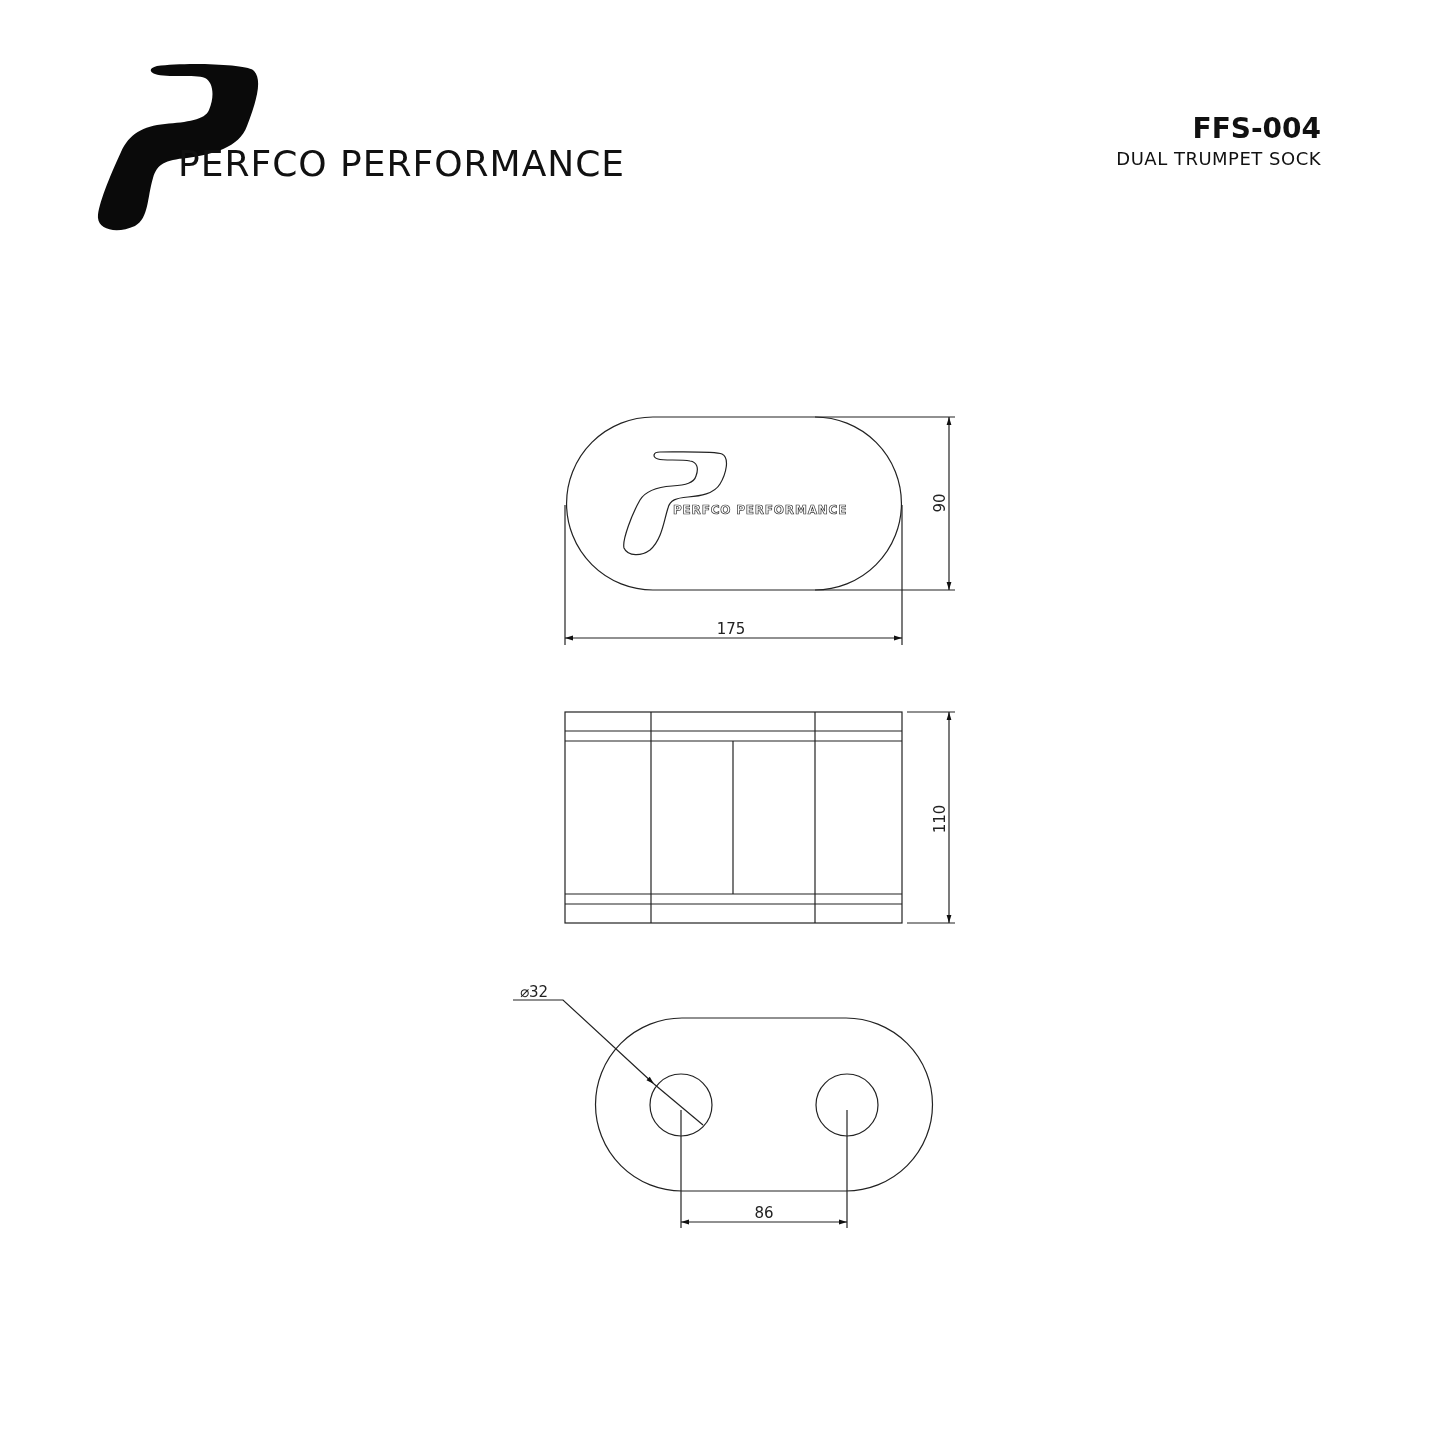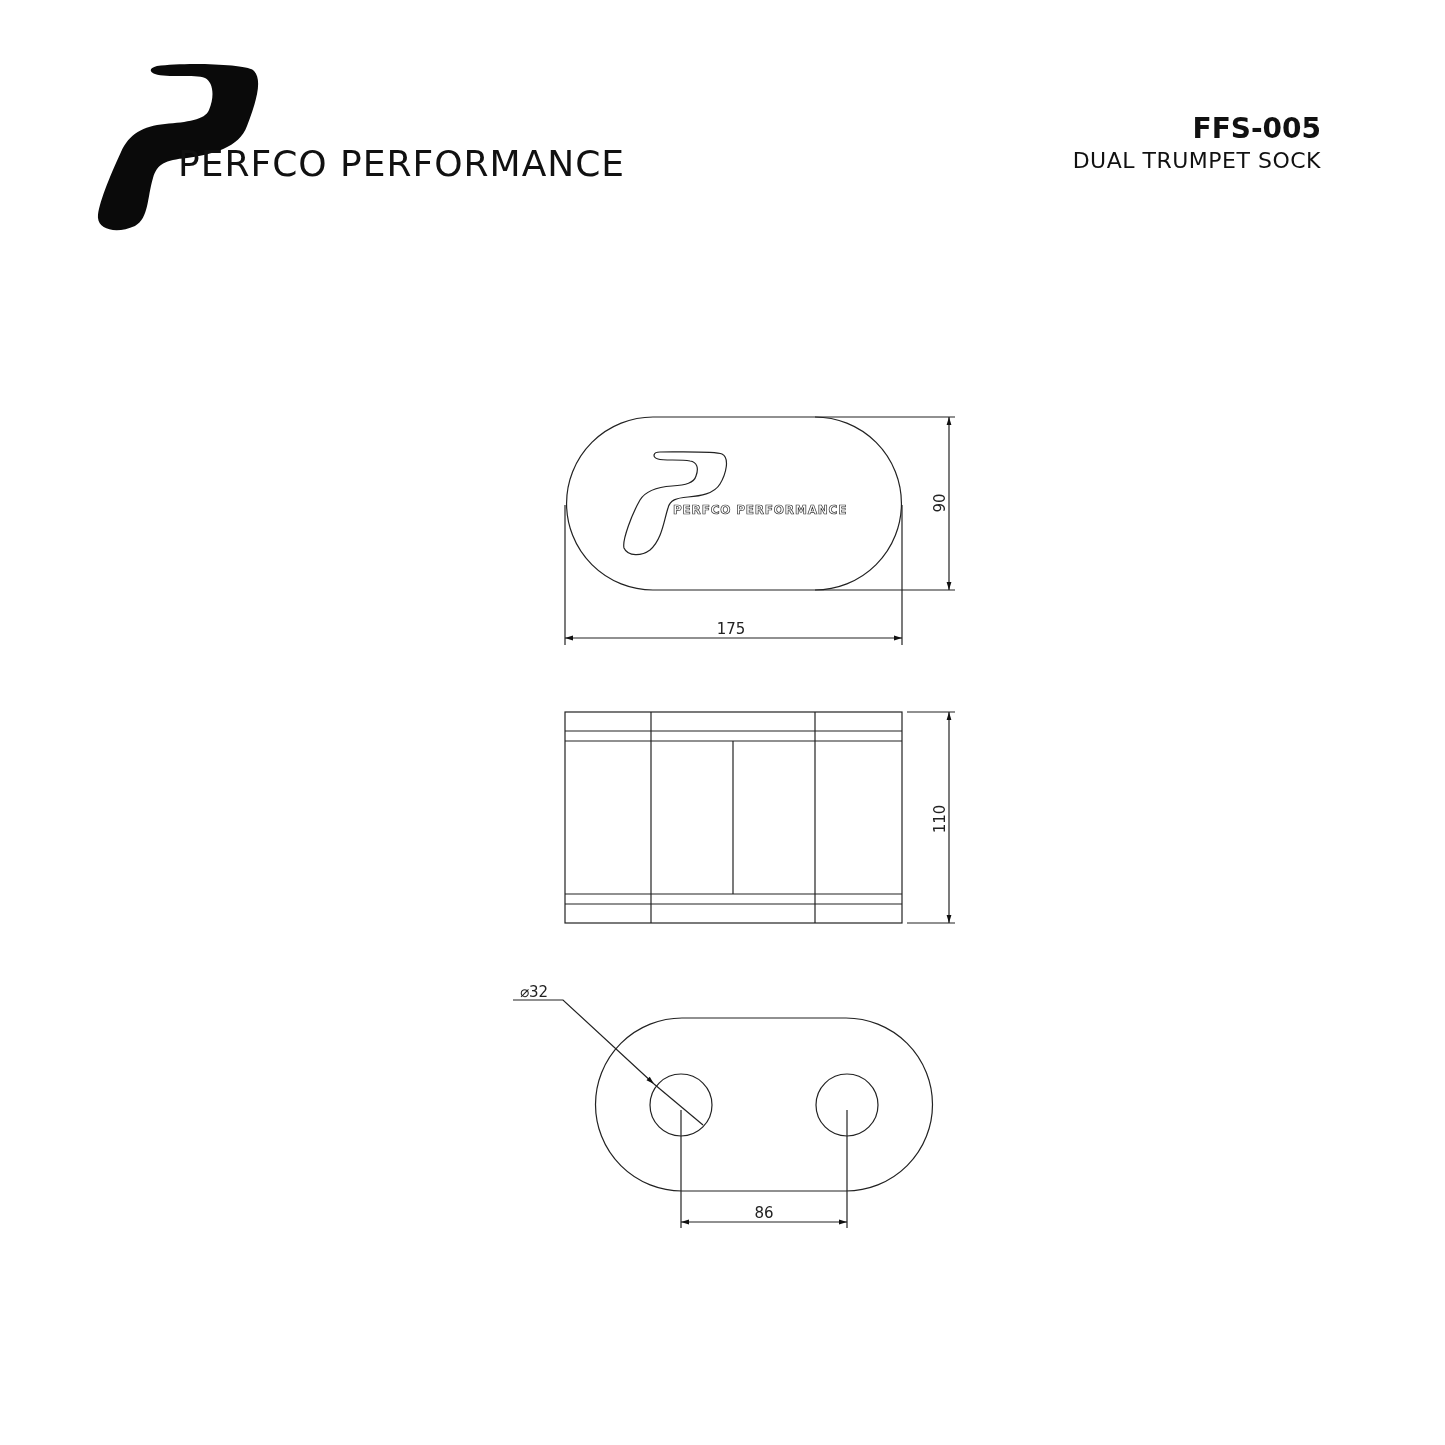--- a/index.html
+++ b/index.html
@@ -1,33 +1,33 @@
 <!DOCTYPE html>
 <html><head>
 <meta charset="utf-8">
 <style>
   html, body { margin:0; padding:0; background:#ffffff; }
   body { width:1445px; height:1445px; position:relative; overflow:hidden; font-family:"Liberation Sans", sans-serif; color:#111; }
   .abs { position:absolute; }
   .brand-text { left:178px; top:143px; font-size:36px; letter-spacing:1px; font-family:"DejaVu Sans", sans-serif; font-weight:400; color:#111; white-space:nowrap; }
   .part-no { right:124px; top:112px; font-size:28px; font-weight:700; font-family:"DejaVu Sans", sans-serif; text-align:right; }
-  .part-name { right:124px; top:148px; font-size:22px; font-family:"DejaVu Sans", sans-serif; text-align:center; letter-spacing:0.5px; }
+  .part-name { right:124px; top:148px; font-size:18px; font-family:"DejaVu Sans", sans-serif; text-align:center; letter-spacing:0.5px; }
   svg.drawing { position:absolute; left:0; top:0; }
   .dim { font-family:"DejaVu Sans", sans-serif; font-size:15px; fill:#222; }
   .emb { font-family:"DejaVu Sans", sans-serif; font-size:12px; font-weight:700; fill:#fff; stroke:#333; stroke-width:0.7; letter-spacing:0.8px; }
 </style>
 </head>
 <body>
 
 <svg class="abs" style="left:95px;top:60px" width="170" height="172" viewBox="0 0 170 172">
   <path d="M62,6 C90,2 150,4 158,10 C168,18 162,40 152,66 C144,88 118,94 92,98 C70,100 62,104 58,118 C52,138 54,158 40,166 C22,174 4,170 3,158 C2,148 14,118 26,92 C34,74 48,66 70,64 C92,62 110,60 114,50 C120,36 118,22 110,18 C100,14 72,18 60,14 C54,12 54,8 62,6 Z" fill="#0a0a0a"></path>
 </svg>
 <div class="abs brand-text">PERFCO PERFORMANCE</div>
 
-<div class="abs part-no">FFS-005</div>
+<div class="abs part-no">FFS-004</div>
 <div class="abs part-name">DUAL TRUMPET SOCK</div>
 
 <svg class="drawing" width="1445" height="1445" viewBox="0 0 1445 1445">
   <defs>
     <marker id="arr" viewBox="0 0 10 10" refX="10" refY="5" markerWidth="12" markerHeight="8" orient="auto-start-reverse" markerUnits="userSpaceOnUse">
       <path d="M0,2 L10,5 L0,8 Z" fill="#111"></path>
     </marker>
   </defs>
   <g stroke="#222" stroke-width="1.2" fill="none">
 

